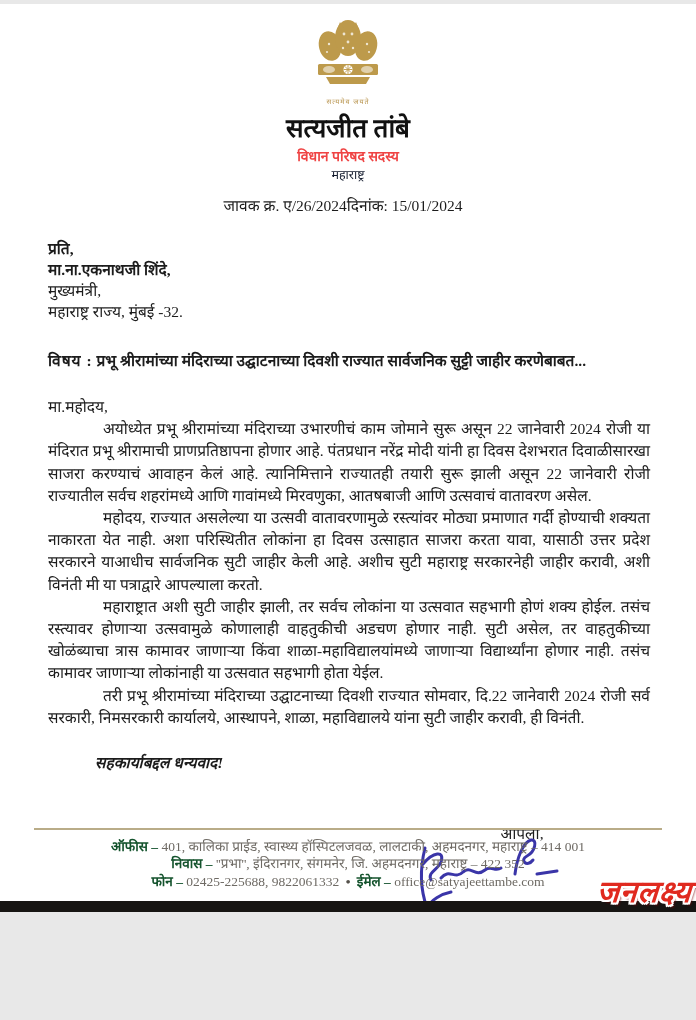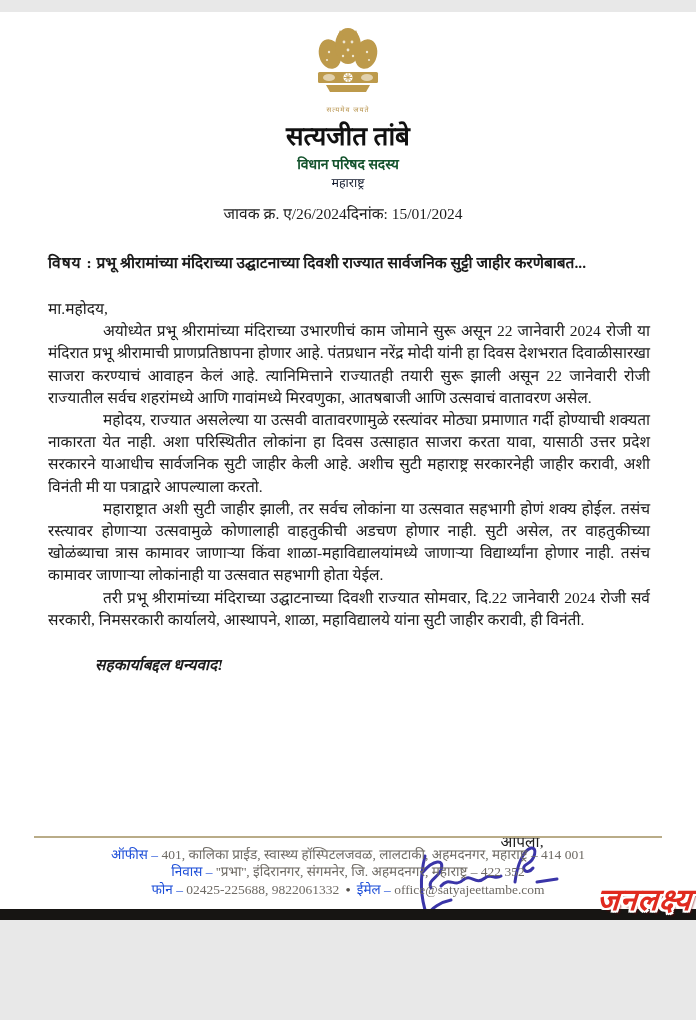--- a/index.html
+++ b/index.html
@@ -1,32 +1,32 @@
 <!DOCTYPE html>
 <html><head>
 <meta charset="utf-8">
 <style>
   * { margin: 0; padding: 0; box-sizing: border-box; }
   html, body { background: #e8e8e8; }
   .page {
     position: relative;
     width: 696px;
     height: 908px;
-    margin: 12px auto;
+    margin: 4px auto;
     background: #ffffff;
     overflow: hidden;
     font-family: "Liberation Serif", "DejaVu Serif", serif;
     color: #1c1c1c;
   }
   
   .letterhead { padding-top: 12px; text-align: center; }
   .emblem-wrap { line-height: 0; }
   .motto { font-size: 7px; color: #b7924a; letter-spacing: 1px; margin-top: 1px; }
   .sender-name { font-size: 26px; font-weight: bold; color: #111; margin-top: 3px; }
-  .sender-designation { font-size: 14px; font-weight: bold; color: #14532d; margin-top: 1px; }
+  .sender-designation { font-size: 14px; font-weight: bold; color: #ef4444; margin-top: 1px; }
   .sender-state { font-size: 12.5px; color: #0f172a; margin-top: 1px; }
   
   .ref-row {
     display: flex; justify-content: center;
     margin: 11px 58px 0 48px;
     font-size: 15.5px;
   }
   
   .recipient { margin: 22px 48px 0 48px; font-size: 15.5px; line-height: 21px; }
   .recipient .bold { font-weight: bold; }
@@ -45,21 +45,21 @@
   .closing { margin: 22px 46px 0 95px; font-weight: bold; font-size: 15.5px; font-style: italic; }
   
   .sig-block { position: absolute; top: 818px; left: 408px; width: 180px; text-align: center; }
   .sig-regards { font-size: 15.5px; text-align: center; padding-left: 48px; }
   .sig-scribble { margin-top: -10px; margin-left: -14px; }
   .signatory-name { font-size: 15.5px; font-weight: bold; margin-top: -16px; padding-left: 22px; }
   
   .footer { position: absolute; left: 0; bottom: 22px; width: 100%; }
   .footer-divider { border: 0; border-top: 2px solid #b9ac88; width: 628px; margin: 0 auto 8px auto; }
   .footer-line { text-align: center; font-size: 13.5px; line-height: 17.5px; color: #6e6a64; }
-  .footer-line .flabel { font-weight: normal; color: #1d4ed8; }
+  .footer-line .flabel { font-weight: bold; color: #14532d; }
   .footer-line .fsep { color: #55514b; font-weight: bold; padding: 0 3px; }
   
   .bottom-bar { position: absolute; left: 0; bottom: 0; width: 100%; height: 11px; background: #171513; z-index: 1; }
   .watermark {
     position: absolute; right: 4px; bottom: 1px; z-index: 2;
     font-family: "Liberation Sans", "DejaVu Sans", sans-serif;
     font-size: 30px; font-weight: bold; font-style: italic;
     color: #e02a1f;
     transform: skewX(-4deg);
     text-shadow:
@@ -118,20 +118,26 @@
     <div class="sender-name">सत्यजीत तांबे</div>
     <div class="sender-designation">विधान परिषद सदस्य</div>
     <div class="sender-state">महाराष्ट्र</div>
   </div>
 
   <div class="ref-row">
     <span>जावक क्र. ए/26/2024</span>
     <span>दिनांक:  15/01/2024</span>
   </div>
 
+  <div class="recipient">
+    <div class="bold">प्रति,</div>
+    <div class="bold">मा.ना.एकनाथजी शिंदे,</div>
+    <div>मुख्यमंत्री,</div>
+    <div>महाराष्ट्र राज्य, मुंबई -32.</div>
+  </div>
 
   <div class="subject">
     <span class="subject-label">विषय :</span>
     <span>प्रभू श्रीरामांच्या मंदिराच्या उद्घाटनाच्या दिवशी राज्यात सार्वजनिक सुट्टी जाहीर करणेबाबत...</span>
   </div>
 
   <div class="body-block">
     <div class="salutation">मा.महोदय,</div>
     <p>अयोध्येत प्रभू श्रीरामांच्या मंदिराच्या उभारणीचं काम जोमाने सुरू असून 22 जानेवारी 2024 रोजी या मंदिरात प्रभू श्रीरामाची प्राणप्रतिष्ठापना होणार आहे. पंतप्रधान नरेंद्र मोदी यांनी हा दिवस देशभरात दिवाळीसारखा साजरा करण्याचं आवाहन केलं आहे. त्यानिमित्ताने राज्यातही तयारी सुरू झाली असून 22 जानेवारी रोजी राज्यातील सर्वच शहरांमध्ये आणि गावांमध्ये मिरवणुका, आतषबाजी आणि उत्सवाचं वातावरण असेल.</p>
     <p>महोदय, राज्यात असलेल्या या उत्सवी वातावरणामुळे रस्त्यांवर मोठ्या प्रमाणात गर्दी होण्याची शक्यता नाकारता येत नाही. अशा परिस्थितीत लोकांना हा दिवस उत्साहात साजरा करता यावा, यासाठी उत्तर प्रदेश सरकारने याआधीच सार्वजनिक सुटी जाहीर केली आहे. अशीच सुटी महाराष्ट्र सरकारनेही जाहीर करावी, अशी विनंती मी या पत्राद्वारे आपल्याला करतो.</p>

